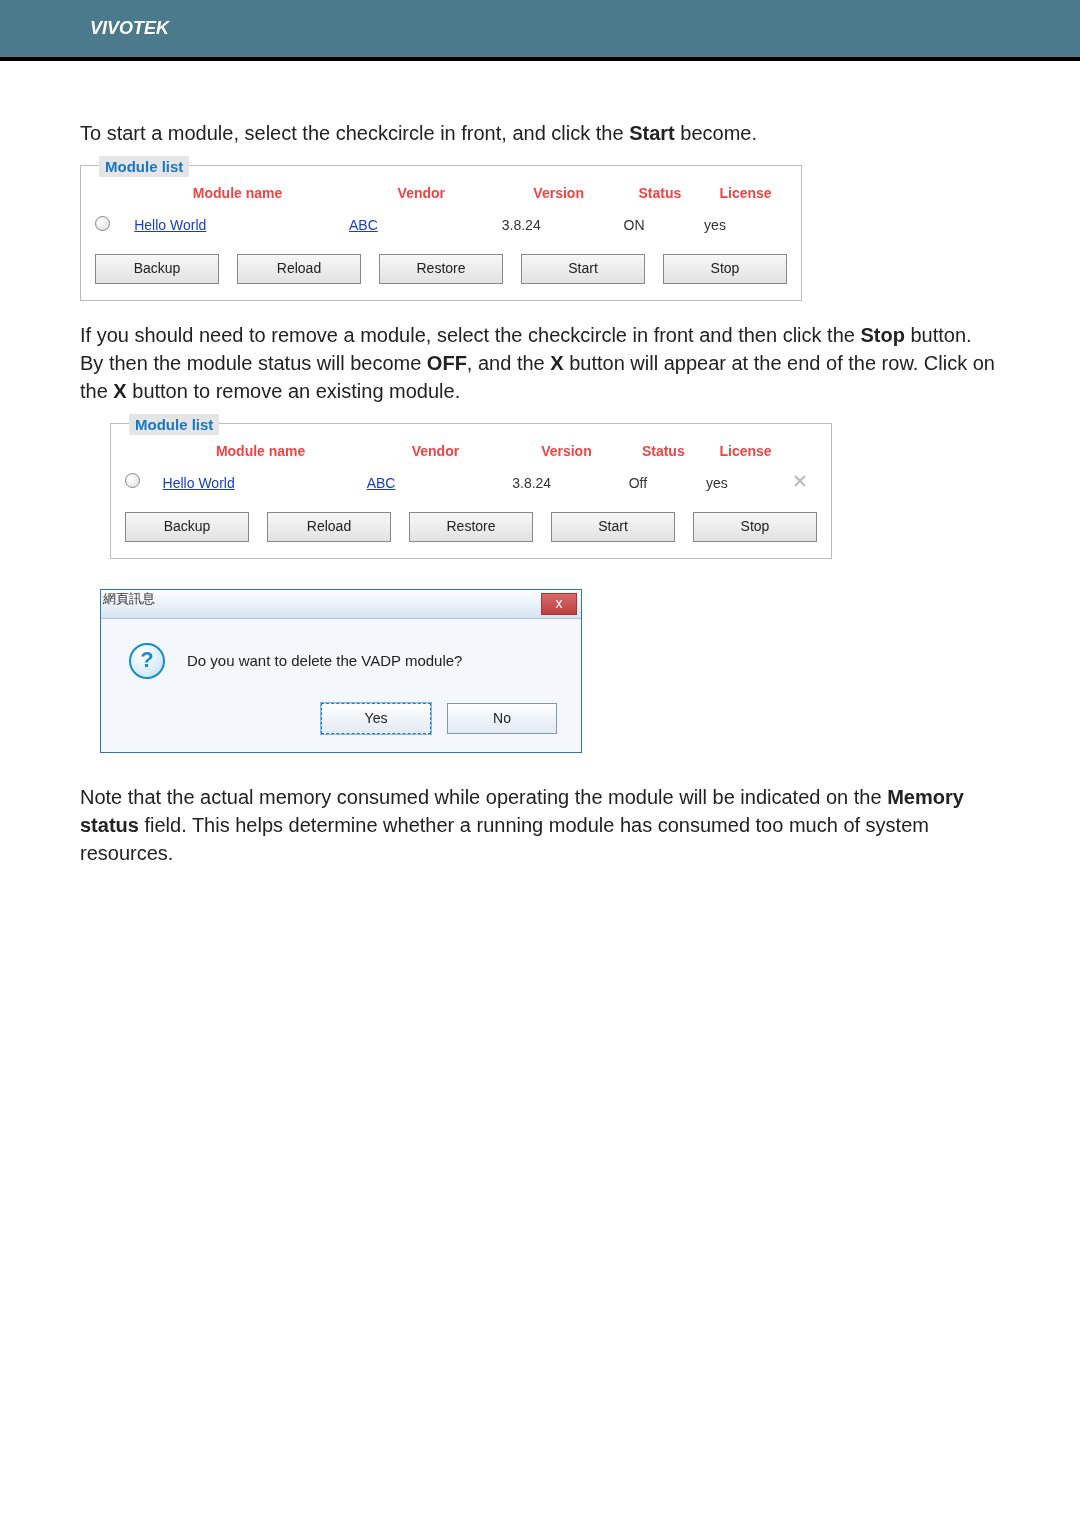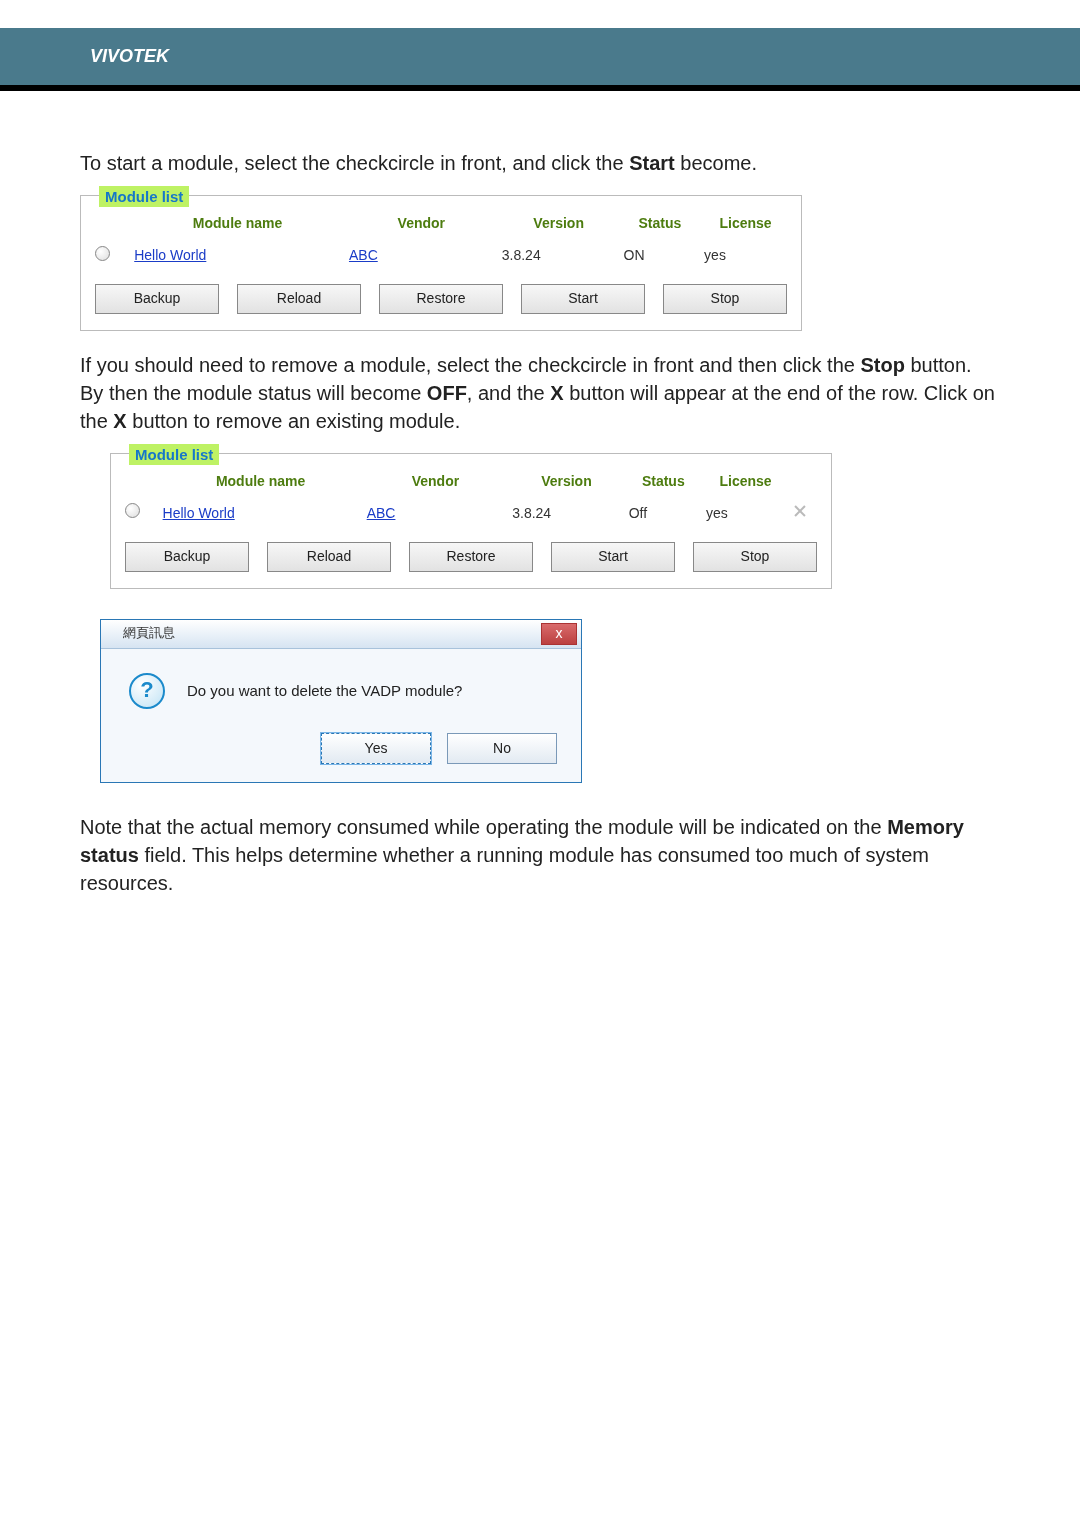--- a/index.html
+++ b/index.html
@@ -9,22 +9,21 @@
     background: #fff;
     width: 1080px;
   }
   .top-bar {
     background: #4a7a8c;
     color: #fff;
     padding: 18px 90px;
     font-style: italic;
     font-weight: bold;
     font-size: 18px;
-    border-bottom: 6px solid #000000;
-    margin-top: 28px;
+    border-bottom: 4px solid #000000;
   }
   .page {
     padding: 40px 80px 600px 80px;
     font-size: 20px;
     line-height: 1.4;
     color: #222;
   }
   .para {
     margin: 18px 0;
   }
@@ -35,37 +34,37 @@
     position: relative;
     font-size: 14px;
     color: #333;
     background: #fff;
     width: 700px;
   }
   .legend {
     position: absolute;
     top: -10px;
     left: 18px;
-    background: #bef264;
+    background: #e5e5e5;
     padding: 0 6px;
     color: #1677c9;
     font-weight: bold;
     font-size: 15px;
   }
   .tbl {
     width: 100%;
     border-collapse: collapse;
     margin-bottom: 10px;
   }
   .tbl th {
     font-weight: bold;
     text-align: center;
     padding: 6px 4px;
     font-size: 14px;
-    color: #4d7c0f;
+    color: #ef4444;
   }
   .tbl td {
     text-align: left;
     padding: 6px 4px;
     font-size: 14px;
   }
   .radio-cell { width: 30px; }
   .radio-circle {
     display: inline-block;
     width: 13px;
@@ -120,22 +119,22 @@
     border: 1px solid #2a77b5;
     background: #f4f8fc;
     font-size: 15px;
     position: relative;
   }
   .dialog-titlebar {
     background: linear-gradient(#fff, #d6e4f2);
     height: 28px;
     border-bottom: 1px solid #a8c2db;
     display: flex;
-    align-items: center;
-    padding: 0 22px;
+    align-items: flex-start;
+    padding: 0 2px;
     font-size: 13px;
     color: #333;
     position: relative;
   }
   .dialog-close {
     position: absolute;
     right: 4px;
     top: 3px;
     width: 34px;
     height: 20px;

